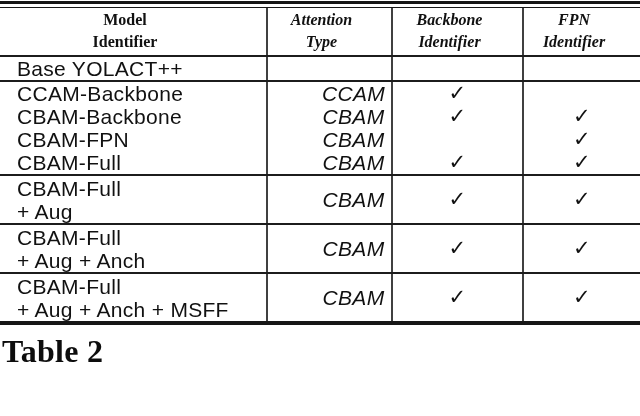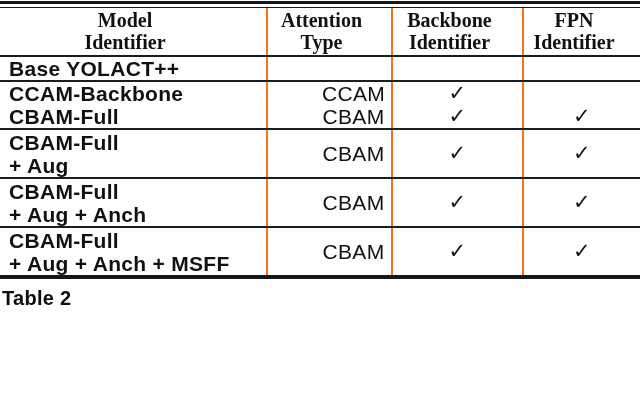--- a/index.html
+++ b/index.html
@@ -32,66 +32,66 @@
   col.c-model { width: 267px; }
   col.c-type  { width: 125px; }
   col.c-backbone { width: 131px; }
   col.c-fpn   { width: 117px; }
 
   th, td {
     padding: 0;
     margin: 0;
   }
   th + th, td + td {
-    border-left: 2px solid #f97316;
+    border-left: 2px solid #404040;
+    font-style: italic;
   }
   thead th {
     font-family: "Liberation Serif", serif;
     font-weight: bold;
-    font-size: 20px;
+    font-size: 16px;
     line-height: 22px;
     text-align: center;
     white-space: pre-line;
     padding: 1px 16px 2px 0;
     border-bottom: 2px solid #1c1c1c;
   }
   tbody td {
     font-family: "Liberation Sans", "DejaVu Sans", sans-serif;
     font-size: 21px;
     line-height: 23px;
     letter-spacing: 0.3px;
     white-space: pre-line;
     vertical-align: middle;
   }
   td.model {
     text-align: left;
-    padding-left: 9px;
-    font-weight: bold;
+    padding-left: 17px;
   }
   td.center {
     text-align: center;
     font-family: "DejaVu Sans", "Liberation Sans", sans-serif;
   }
   td.type {
     font-family: "Liberation Sans", "DejaVu Sans", sans-serif;
     padding-left: 48px;
   }
   tr.single td { height: 23px; }
   tr.tall td   { height: 47px; }
   tr.sep td {
     border-bottom: 2px solid #1c1c1c;
   }
   .bottom-rule {
     height: 0;
     border-top: 4px solid #161616;
   }
   .caption {
-    font-family: Liberation Sans, sans-serif;
+    font-family: Liberation Serif, serif;
     font-weight: bold;
-    font-size: 20px;
+    font-size: 32px;
     color: #0d0d0d;
     margin: 8px 0 0 2px;
     letter-spacing: 0.3px;
   }
 </style>
 </head>
 <body>
 
 <div class="page">
 
@@ -122,20 +122,32 @@
         <td class="center type"></td>
         <td class="center"></td>
         <td class="center"></td>
       </tr>
       <tr class="single">
         <td class="model">CCAM-Backbone</td>
         <td class="center type">CCAM</td>
         <td class="center">✓</td>
         <td class="center"></td>
       </tr>
+      <tr class="single">
+        <td class="model">CBAM-Backbone</td>
+        <td class="center type">CBAM</td>
+        <td class="center">✓</td>
+        <td class="center">✓</td>
+      </tr>
+      <tr class="single">
+        <td class="model">CBAM-FPN</td>
+        <td class="center type">CBAM</td>
+        <td class="center"></td>
+        <td class="center">✓</td>
+      </tr>
       <tr class="single sep">
         <td class="model">CBAM-Full</td>
         <td class="center type">CBAM</td>
         <td class="center">✓</td>
         <td class="center">✓</td>
       </tr>
       <tr class="tall sep">
         <td class="model">CBAM-Full
 + Aug</td>
         <td class="center type">CBAM</td>

